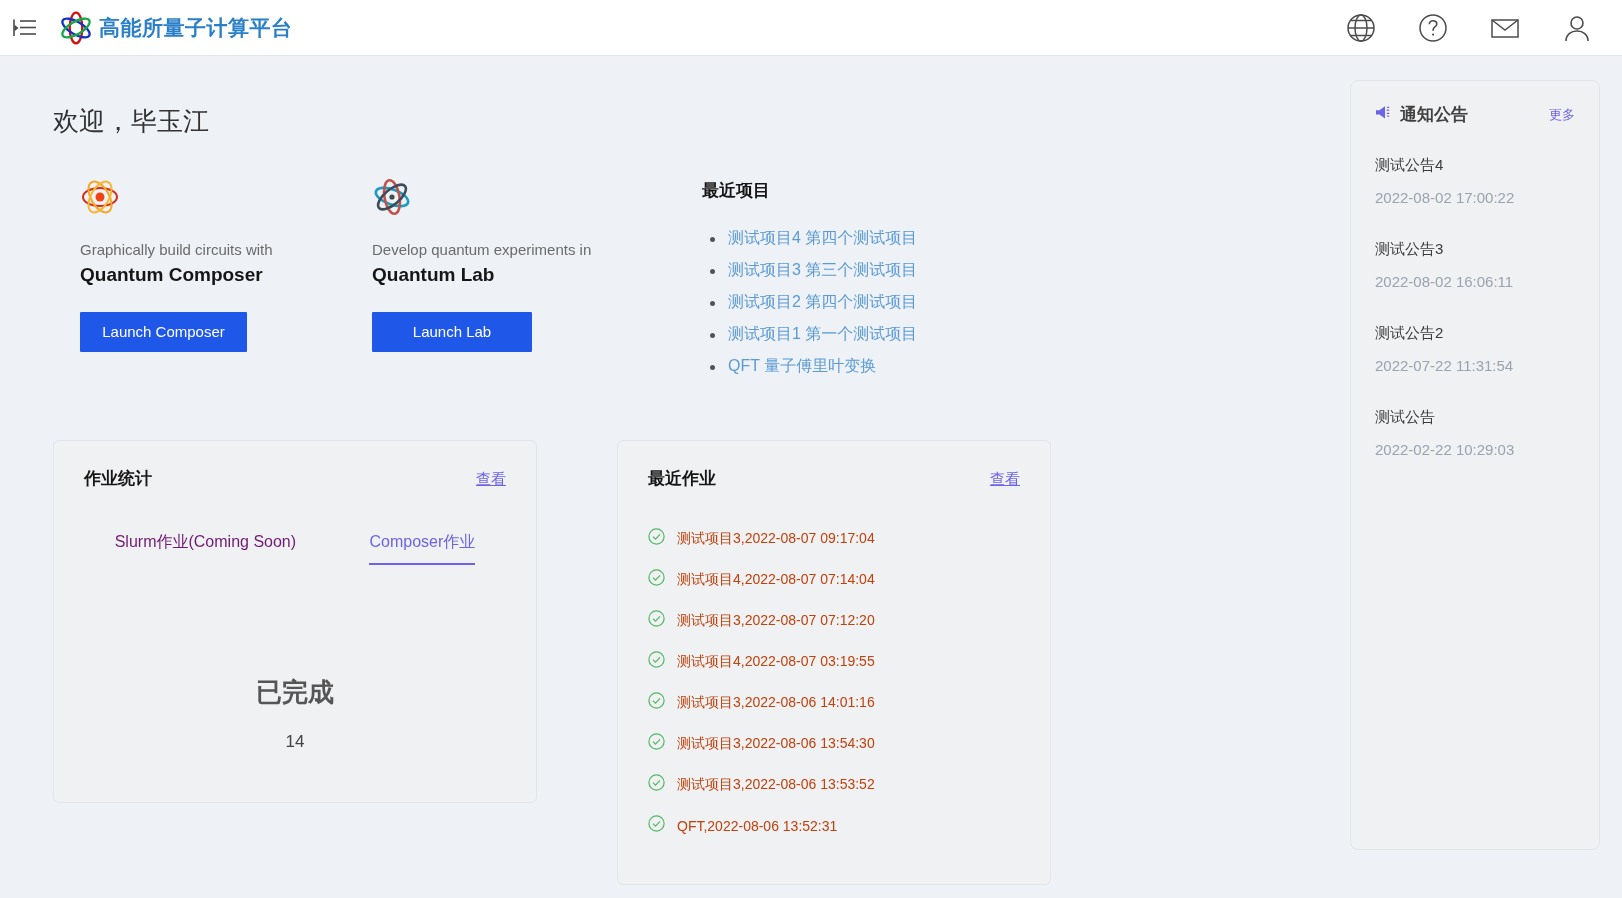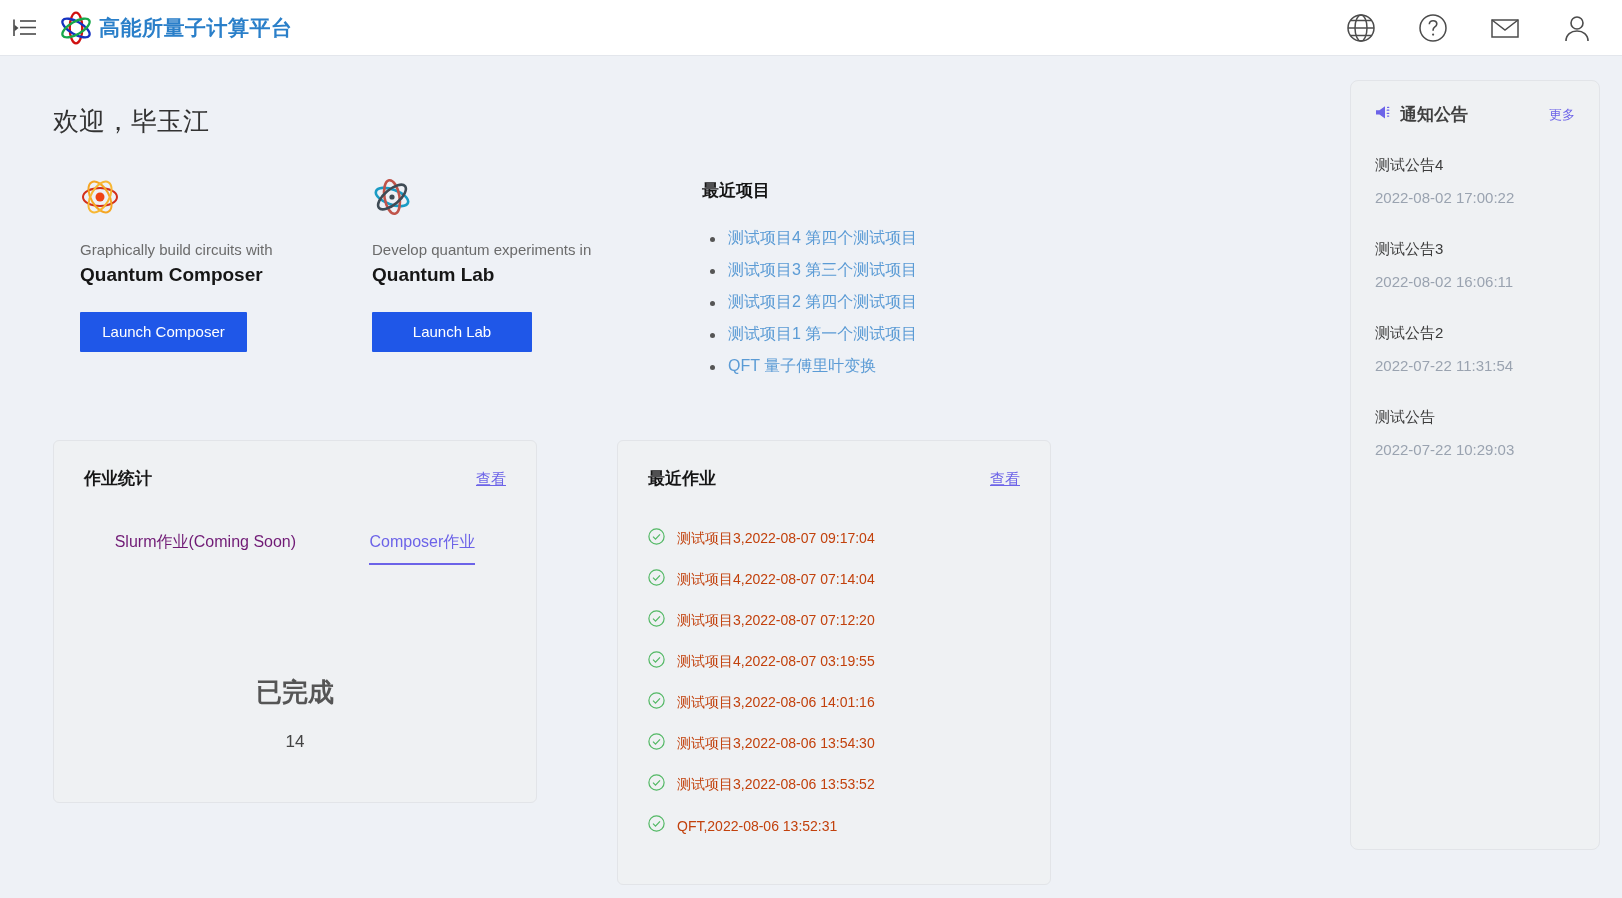--- a/index.html
+++ b/index.html
@@ -342,20 +342,20 @@
           <li>
             <div class="notice-name">测试公告3</div>
             <div class="notice-time">2022-08-02 16:06:11</div>
           </li>
           <li>
             <div class="notice-name">测试公告2</div>
             <div class="notice-time">2022-07-22 11:31:54</div>
           </li>
           <li>
             <div class="notice-name">测试公告</div>
-            <div class="notice-time">2022-07-22 10:29:03</div>
+            <div class="notice-time">2022-02-22 10:29:03</div>
           </li>
         </ul>
       </div>
     </div>
 
   </div>
 </div>
 
 </body></html>

